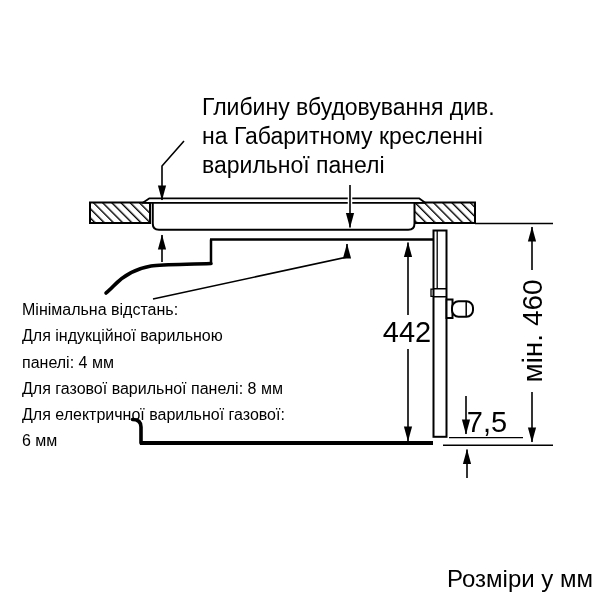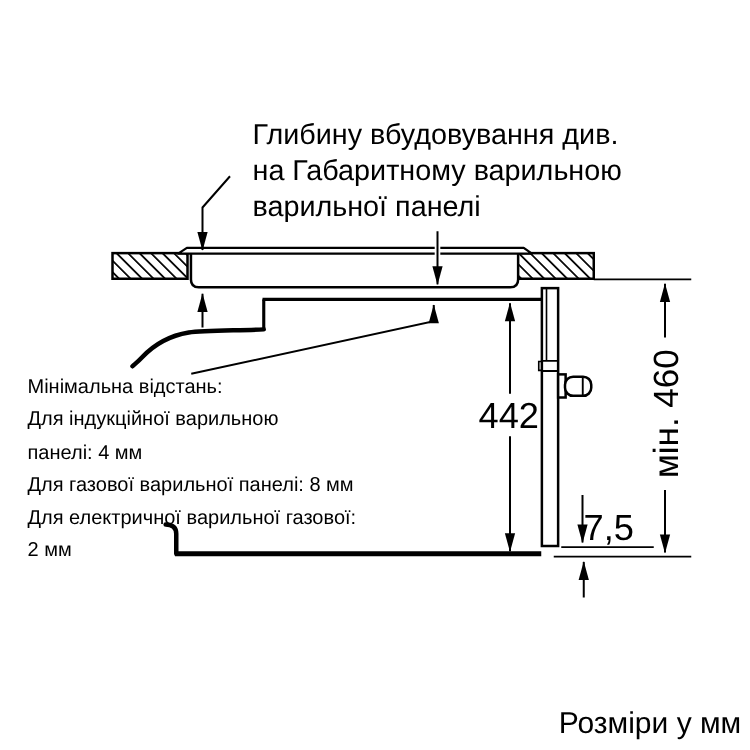--- a/index.html
+++ b/index.html
@@ -88,28 +88,28 @@
     <g>
       <path d="M 449,437.6 L 523,437.6" stroke="#000" stroke-width="1.4" fill="none"></path>
       <path d="M 466,396 L 466,434" stroke="#000" stroke-width="1.6" fill="none" marker-end="url(#arr)"></path>
       <path d="M 467,478 L 467,449.5" stroke="#000" stroke-width="1.6" fill="none" marker-end="url(#arr)"></path>
       <text class="dim-num" x="487" y="432" text-anchor="middle">7,5</text>
     </g>
   </svg>
 
   <div class="abs depth-note">
     <div class="note-line">Глибину вбудовування див.</div>
-    <div class="note-line">на Габаритному варильною</div>
+    <div class="note-line">на Габаритному кресленні</div>
     <div class="note-line">варильної панелі</div>
   </div>
 
   <div class="abs min-note">
     <div class="note-line">Мінімальна відстань:</div>
     <div class="note-line">Для індукційної варильною</div>
     <div class="note-line">панелі: 4 мм</div>
     <div class="note-line">Для газової варильної панелі: 8 мм</div>
     <div class="note-line">Для електричної варильної газової:</div>
-    <div class="note-line">2 мм</div>
+    <div class="note-line">6 мм</div>
   </div>
 
   <div class="abs footer">Розміри у мм</div>
 
 </div>
 
 </body></html>

